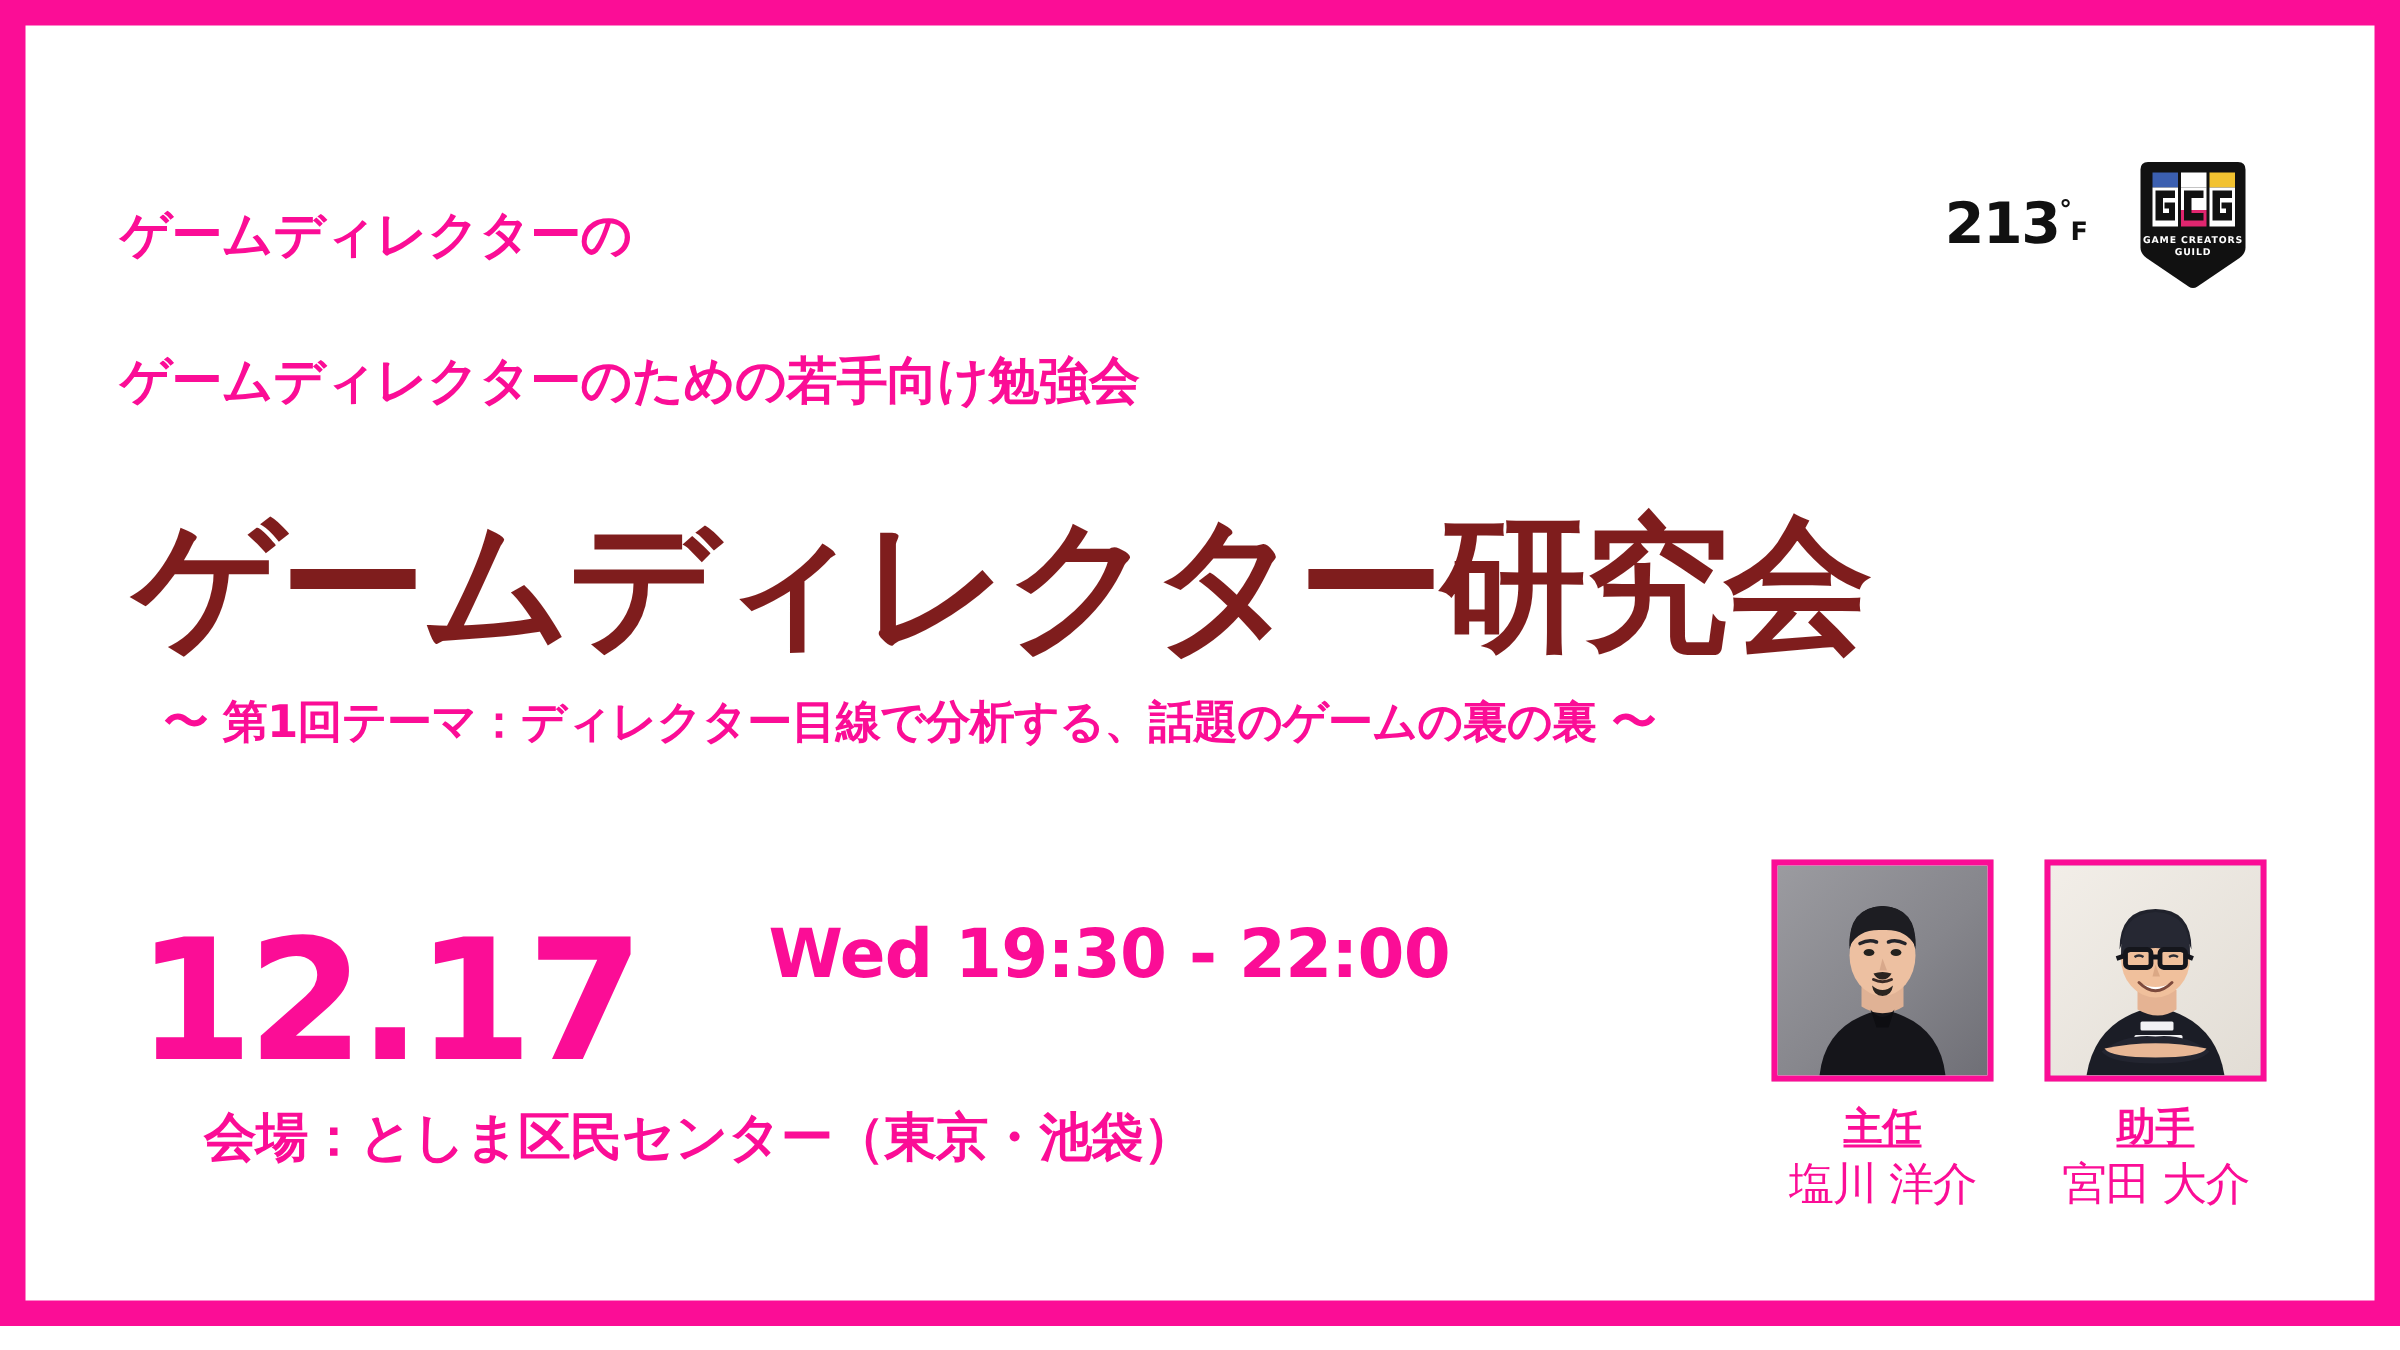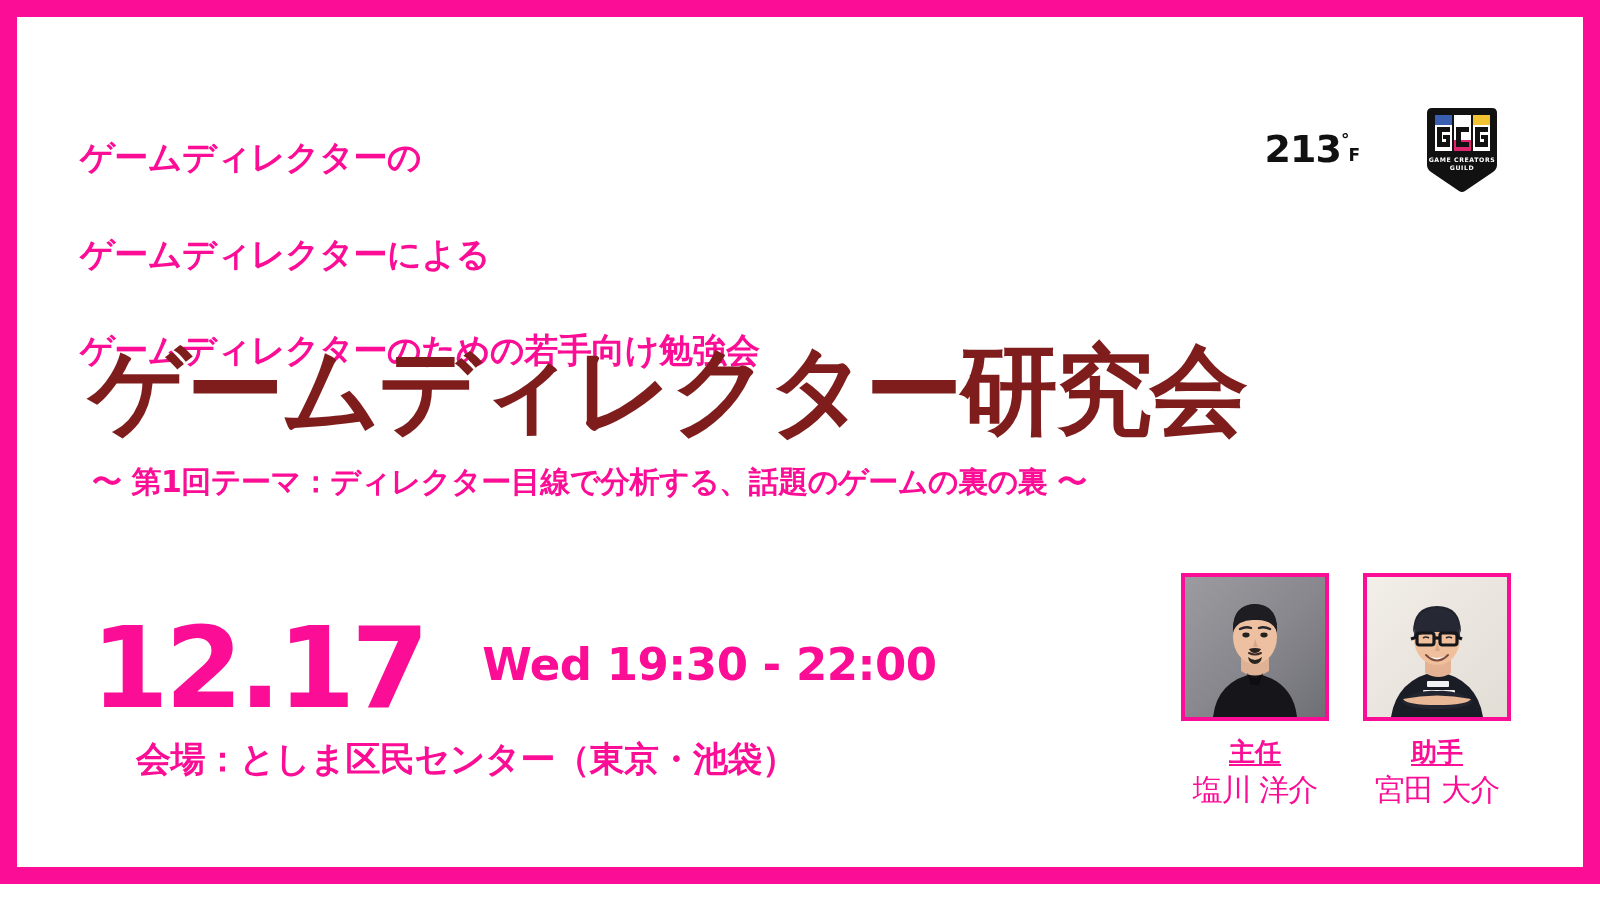--- a/index.html
+++ b/index.html
@@ -41,21 +41,21 @@
   }
   .tagline span { display: block; }
 
   
   .logo-row {
     position: absolute;
     right: 78px;
     top: 86px;
     display: flex;
     align-items: center;
-    gap: 60px;
+    gap: 28px;
     justify-content: center;
   }
   .logo-213 {
     color: #111111;
     font-weight: bold;
     font-size: 38px;
     letter-spacing: -1px;
     line-height: 1;
     display: flex;
     align-items: flex-start;
@@ -84,38 +84,38 @@
     color: #7f1d1d;
     font-weight: bold;
     font-size: 98px;
     line-height: 1;
     letter-spacing: -3px;
     white-space: nowrap;
     font-family: "DejaVu Sans", "Liberation Sans", sans-serif;
   }
   .subtitle {
     position: absolute;
-    left: 75px;
+    left: 92px;
     top: 447px;
     color: #fb0d96;
     font-weight: bold;
     font-size: 30px;
     line-height: 1.2;
     letter-spacing: -0.5px;
     white-space: nowrap;
   }
 
   
   .date-row {
     position: absolute;
     left: 74px;
     top: 600px;
     display: flex;
-    align-items: center;
-    gap: 38px;
+    align-items: flex-start;
+    gap: 68px;
   }
   .date-big {
     color: #fb0d96;
     font-weight: bold;
     font-size: 112px;
     line-height: 0.92;
     letter-spacing: -4px;
     font-family: "DejaVu Sans", "Liberation Sans", sans-serif;
   }
   .date-time {
@@ -180,21 +180,20 @@
   }
 </style>
 </head>
 <body>
 
 <div class="poster">
   <div class="inner">
 
     <div class="tagline">
       <span>ゲームディレクターの</span>
-      <span>ゲームディレクターによる</span>
       <span>ゲームディレクターのための若手向け勉強会</span>
     </div>
 
     <div class="logo-row">
       <div class="logo-213">
         <span>213</span>
         <span class="deg">°</span>
         <span class="f">F</span>
       </div>
 

